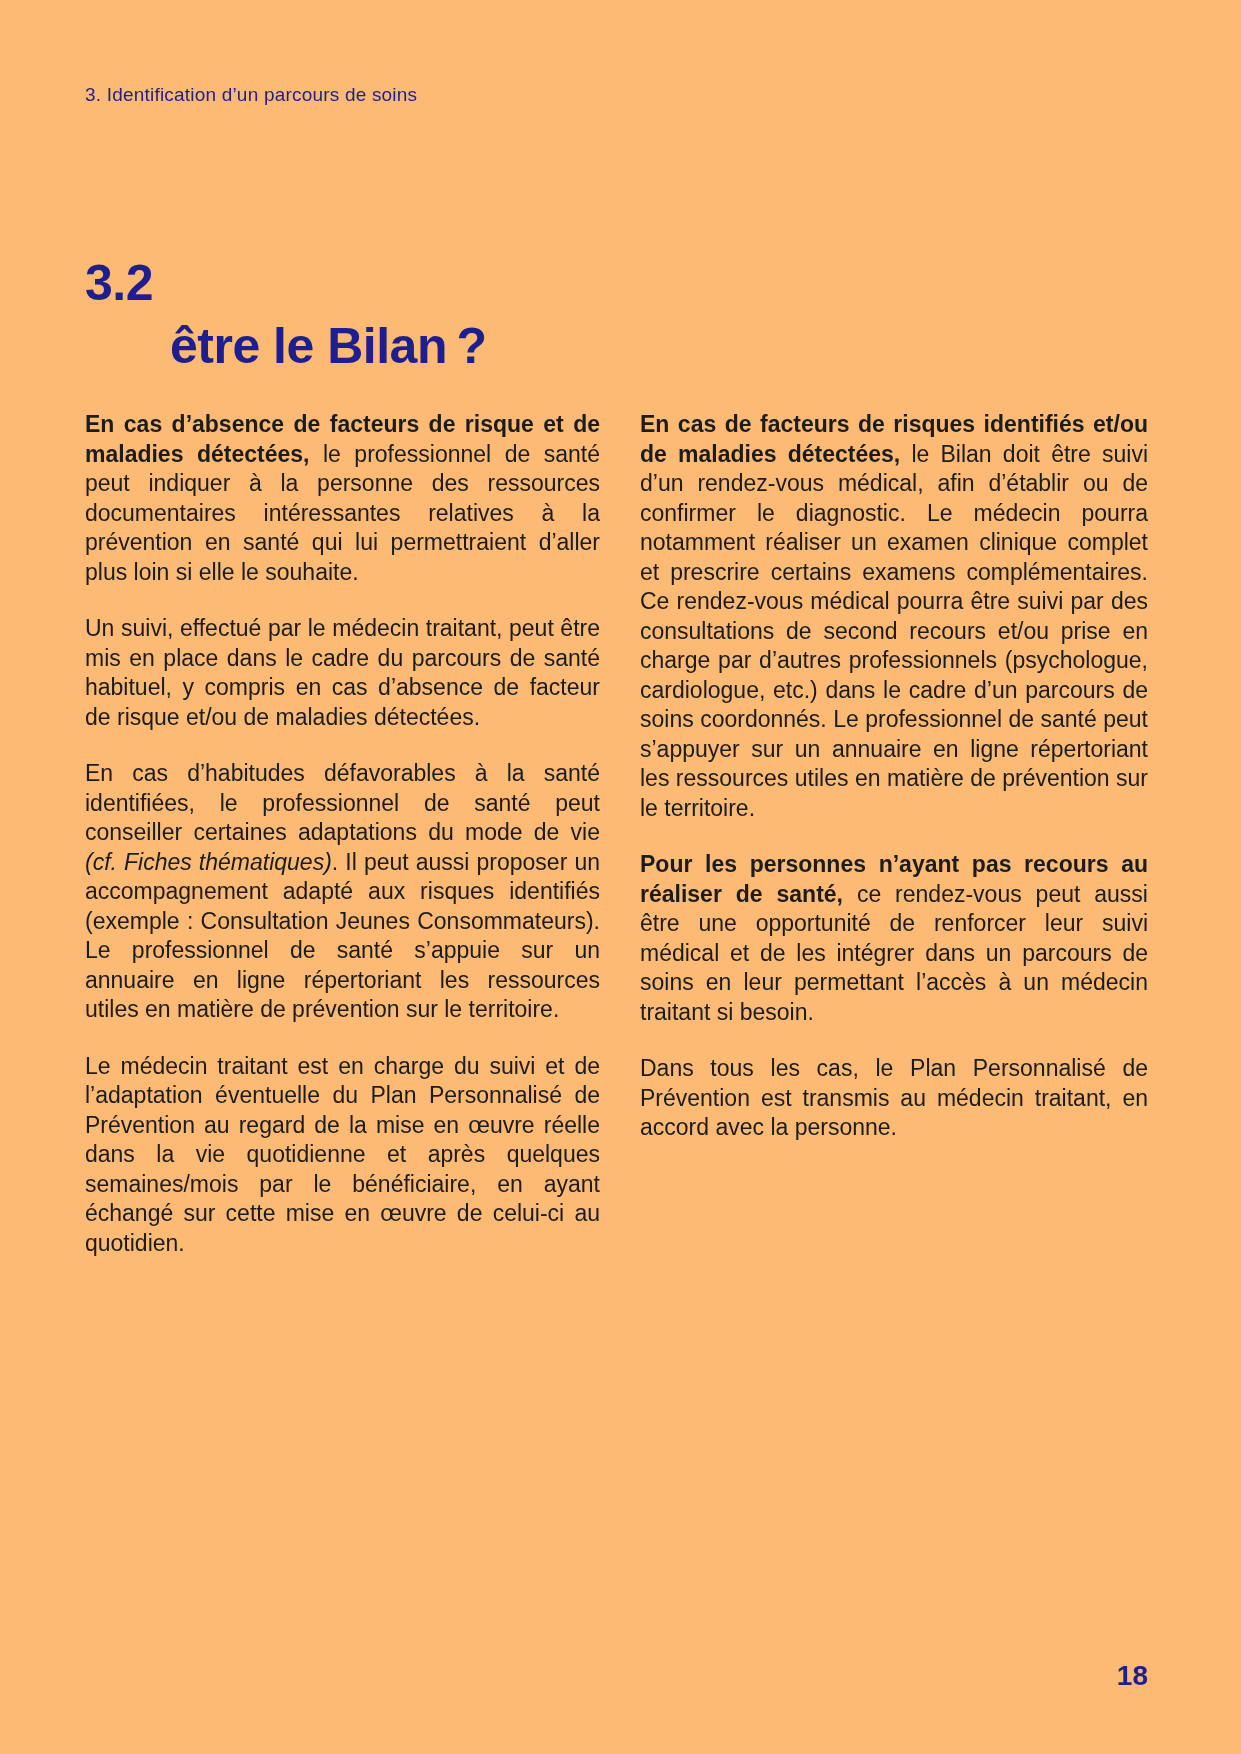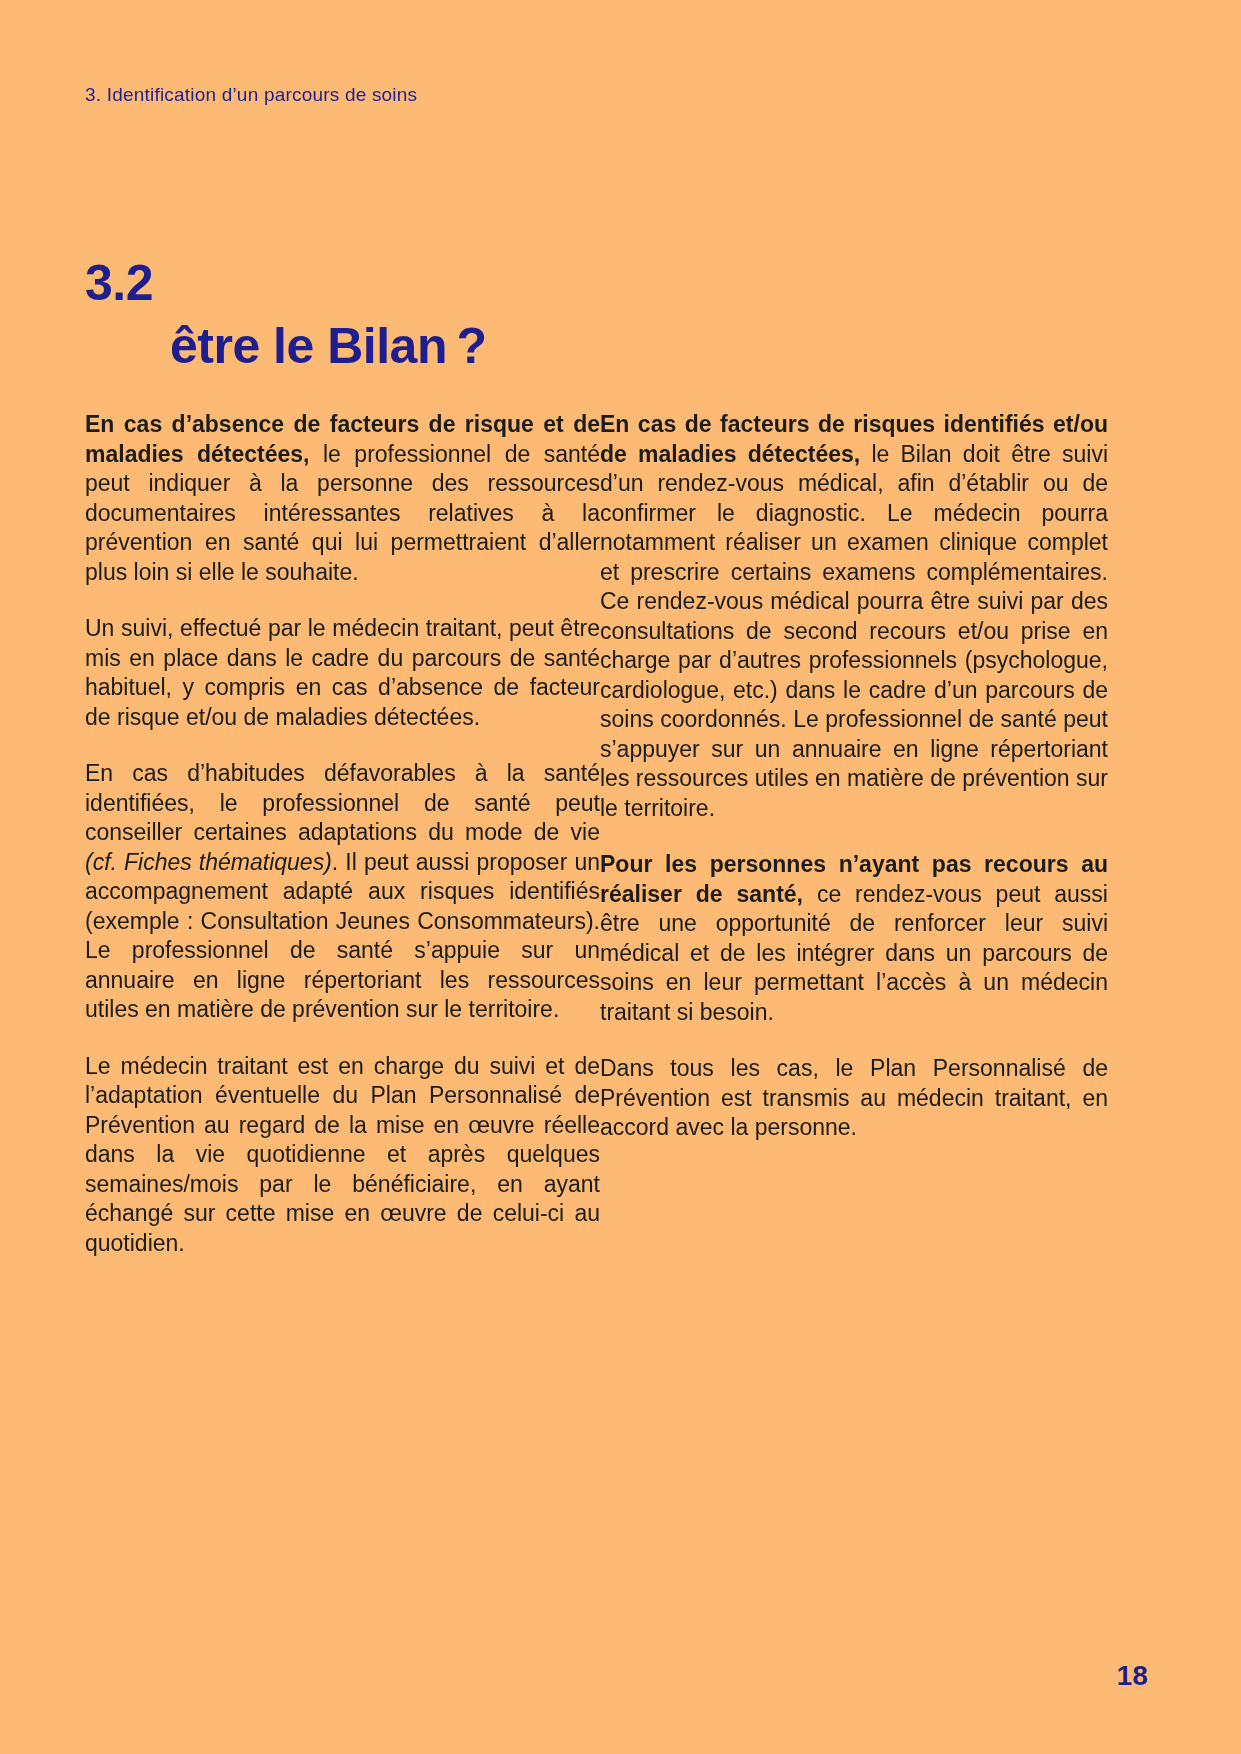--- a/index.html
+++ b/index.html
@@ -43,20 +43,21 @@
   }
   .doc-title .title-lines {
     white-space: nowrap;
   }
   .columns {
     position: absolute;
     left: 85px;
     top: 410px;
     width: 1063px;
     display: flex;
+    gap: 40px;
   }
   .col {
     color: #1c1c1c;
     font-size: 23px;
     line-height: 29.5px;
     text-align: justify;
   }
   .col-left  { width: 515px; }
   .col-right { width: 508px; }
   .col p {

